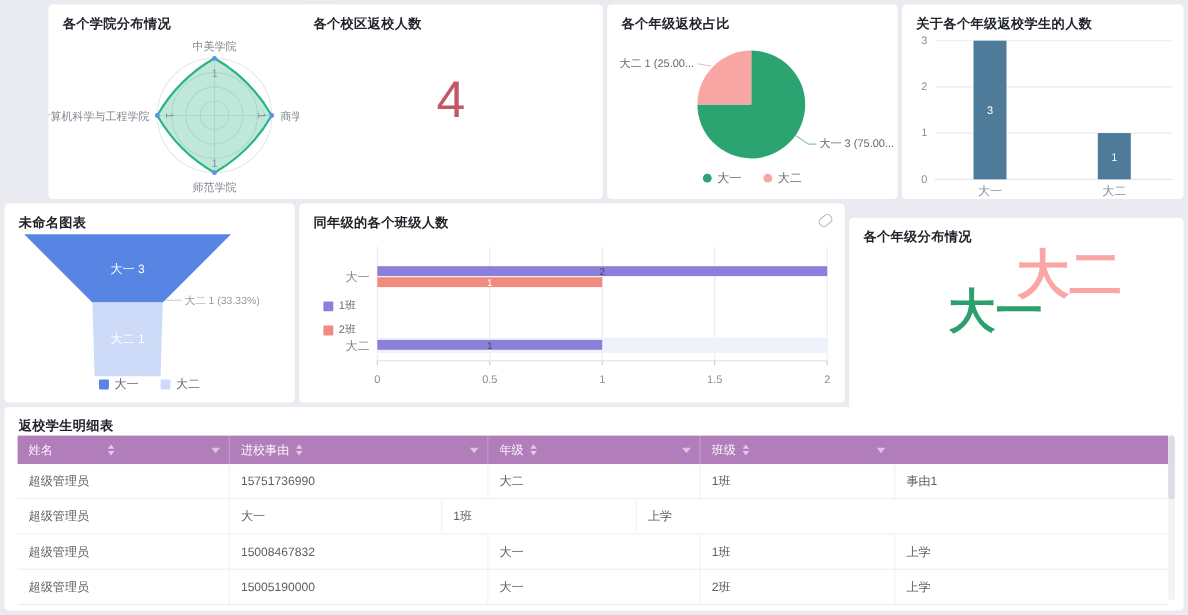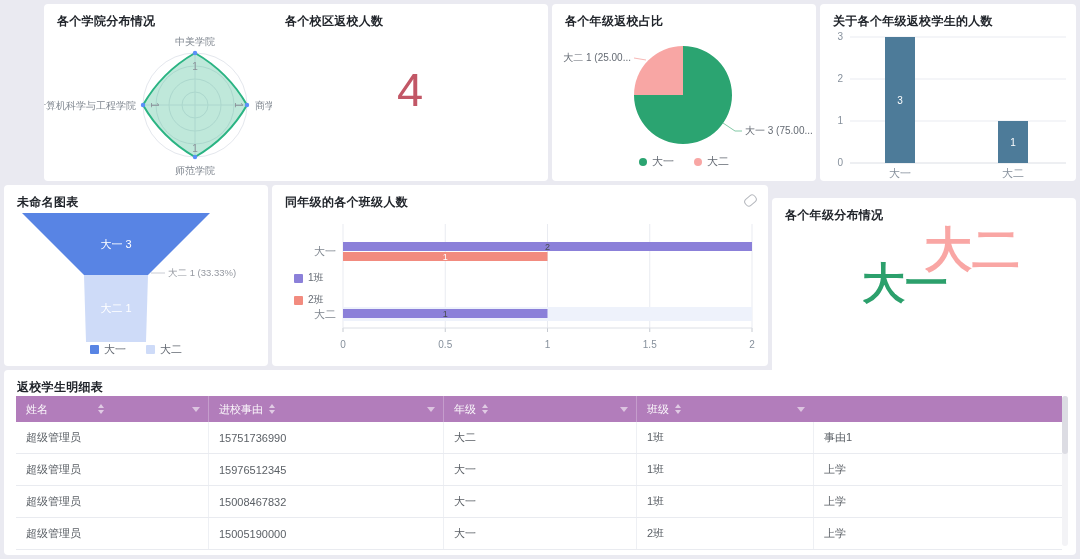--- a/index.html
+++ b/index.html
@@ -261,21 +261,20 @@
         </div>
         <div class="tbl-row">
           <div class="td" style="width: 192px;">超级管理员</div>
           <div class="td" style="width: 235px;">15751736990</div>
           <div class="td" style="width: 193px;">大二</div>
           <div class="td" style="width: 177px;">1班</div>
           <div class="td" style="width: 249px;">事由1</div>
         </div>
         <div class="tbl-row">
           <div class="td" style="width: 192px;">超级管理员</div>
-          <div class="td" style="width: 235px;">15976512345</div>
           <div class="td" style="width: 193px;">大一</div>
           <div class="td" style="width: 177px;">1班</div>
           <div class="td" style="width: 249px;">上学</div>
         </div>
         <div class="tbl-row">
           <div class="td" style="width: 192px;">超级管理员</div>
           <div class="td" style="width: 235px;">15008467832</div>
           <div class="td" style="width: 193px;">大一</div>
           <div class="td" style="width: 177px;">1班</div>
           <div class="td" style="width: 249px;">上学</div>

